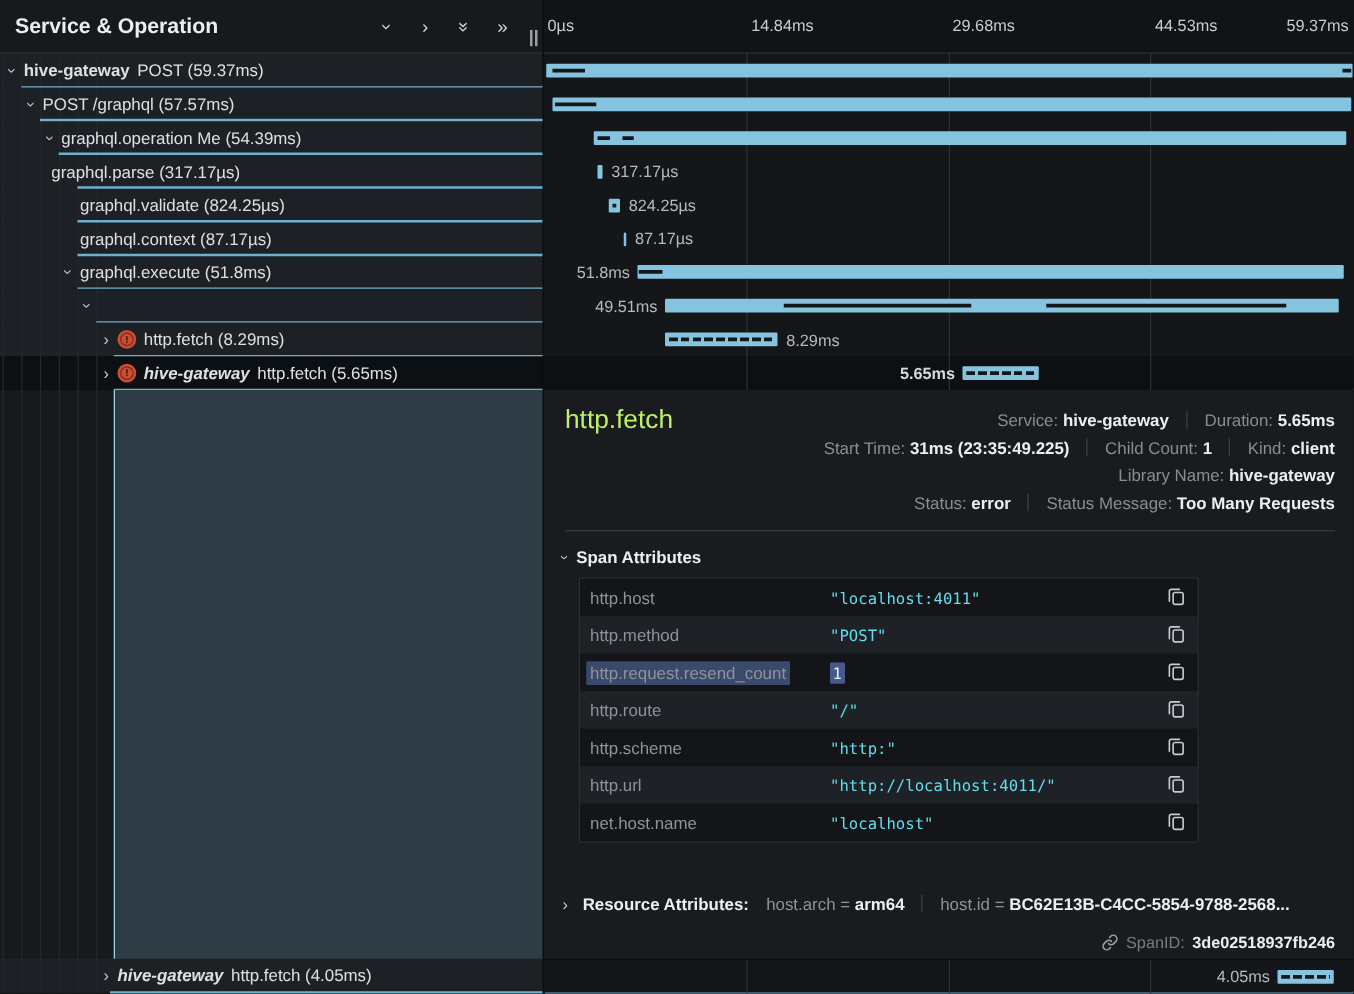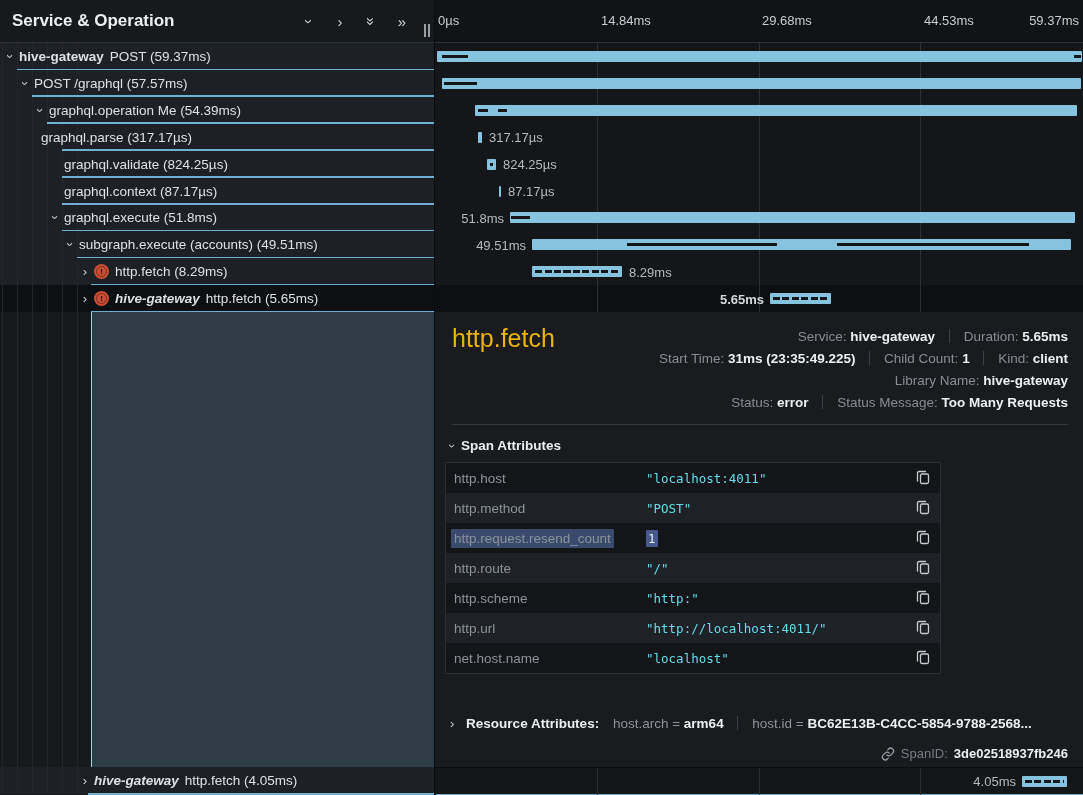--- a/index.html
+++ b/index.html
@@ -51,28 +51,28 @@
   .bar{position:absolute;top:50%;margin-top:-5.5px;height:11px;background:#86c3de;border-radius:1px;cursor:pointer;}
   .seg{position:absolute;top:50%;margin-top:-1.5px;height:3px;background:#15171b;}
   .bar .dash{position:absolute;left:3px;right:3px;top:50%;margin-top:-1.5px;height:3px;
              background:repeating-linear-gradient(90deg,#15171b 0 7px,rgba(0,0,0,0) 7px 9.5px);}
   .bar-label{position:absolute;top:50%;transform:translateY(-50%);font-size:13px;color:#b6b9bd;white-space:nowrap;}
 
   .bottom-strip{position:absolute;left:435px;top:767px;width:648px;height:27px;background:#141619;border-top:1px solid #0b0c0e;}
 
   
   .detail{position:absolute;left:435px;top:312px;width:648px;height:455px;background:#191b1f;}
-  .d-title{position:absolute;left:17px;top:12px;font-size:25px;color:#eab308;}
+  .d-title{position:absolute;left:17px;top:12px;font-size:21px;color:#bef264;}
   .d-meta{position:absolute;right:15px;top:14px;text-align:right;font-size:13.5px;line-height:22px;color:#888d94;}
   .d-meta .mv{color:#eceef0;font-weight:bold;}
   .msep{display:inline-block;width:1px;height:14px;background:#3c4046;margin:0 10px;vertical-align:-2px;}
   .d-divider{position:absolute;left:17px;right:15px;top:112px;height:1px;background:#35383d;}
   .sect-hdr{position:absolute;left:15px;top:126px;font-size:13.5px;font-weight:bold;color:#eceef0;cursor:pointer;}
   .sect-hdr .chev{color:#c8cbd0;font-weight:normal;font-size:12px;margin-right:7px;}
-  .attr-table{position:absolute;left:10px;top:150px;width:496px;border:1px solid #2b2e33;}
+  .attr-table{position:absolute;left:28px;top:150px;width:496px;border:1px solid #2b2e33;}
   .attr-row{position:relative;height:30px;display:flex;align-items:center;font-size:13.5px;}
   .attr-row:nth-child(odd){background:#131518;}
   .attr-row:nth-child(even){background:#1e2126;}
   .attr-key{position:absolute;left:8px;color:#8e939b;}
   .attr-val{position:absolute;left:200px;font-family:"DejaVu Sans Mono","Liberation Mono",monospace;
             font-size:12.5px;color:#63dcec;}
   .attr-val.indigo{color:#7d82f0;}
   .hl-key{background:#394a6d;padding:2px 3px;margin-left:-3px;border-radius:1px;}
   .hl-val{background:#46598a;color:#dff6fa;padding:1px 2px;border-radius:1px;}
   .copy-btn{position:absolute;right:8px;top:6px;width:18px;height:18px;cursor:pointer;background:none;border:none;padding:0;}
@@ -130,21 +130,20 @@
   </div>
   <div class="trow" style="top:177.5px;padding-left:64px">
     <span class="nm">graphql.context (87.17µs)</span>
   </div>
   <div class="trow" style="top:204.4px;padding-left:49px">
     <span class="chev"><span class="chev-down">›</span></span>
     <span class="nm">graphql.execute (51.8ms)</span>
   </div>
   <div class="trow" style="top:231.3px;padding-left:64px">
     <span class="chev"><span class="chev-down">›</span></span>
-    <span class="nm">subgraph.execute (accounts) (49.51ms)</span>
   </div>
   <div class="trow" style="top:258.2px;padding-left:79px">
     <span class="chev">›</span>
     <span class="err-badge">
         <i>!</i>
       </span>
     <span class="nm">http.fetch (8.29ms)</span>
   </div>
   <div class="trow" style="top:285.1px;padding-left:79px">
     <span class="chev">›</span>

